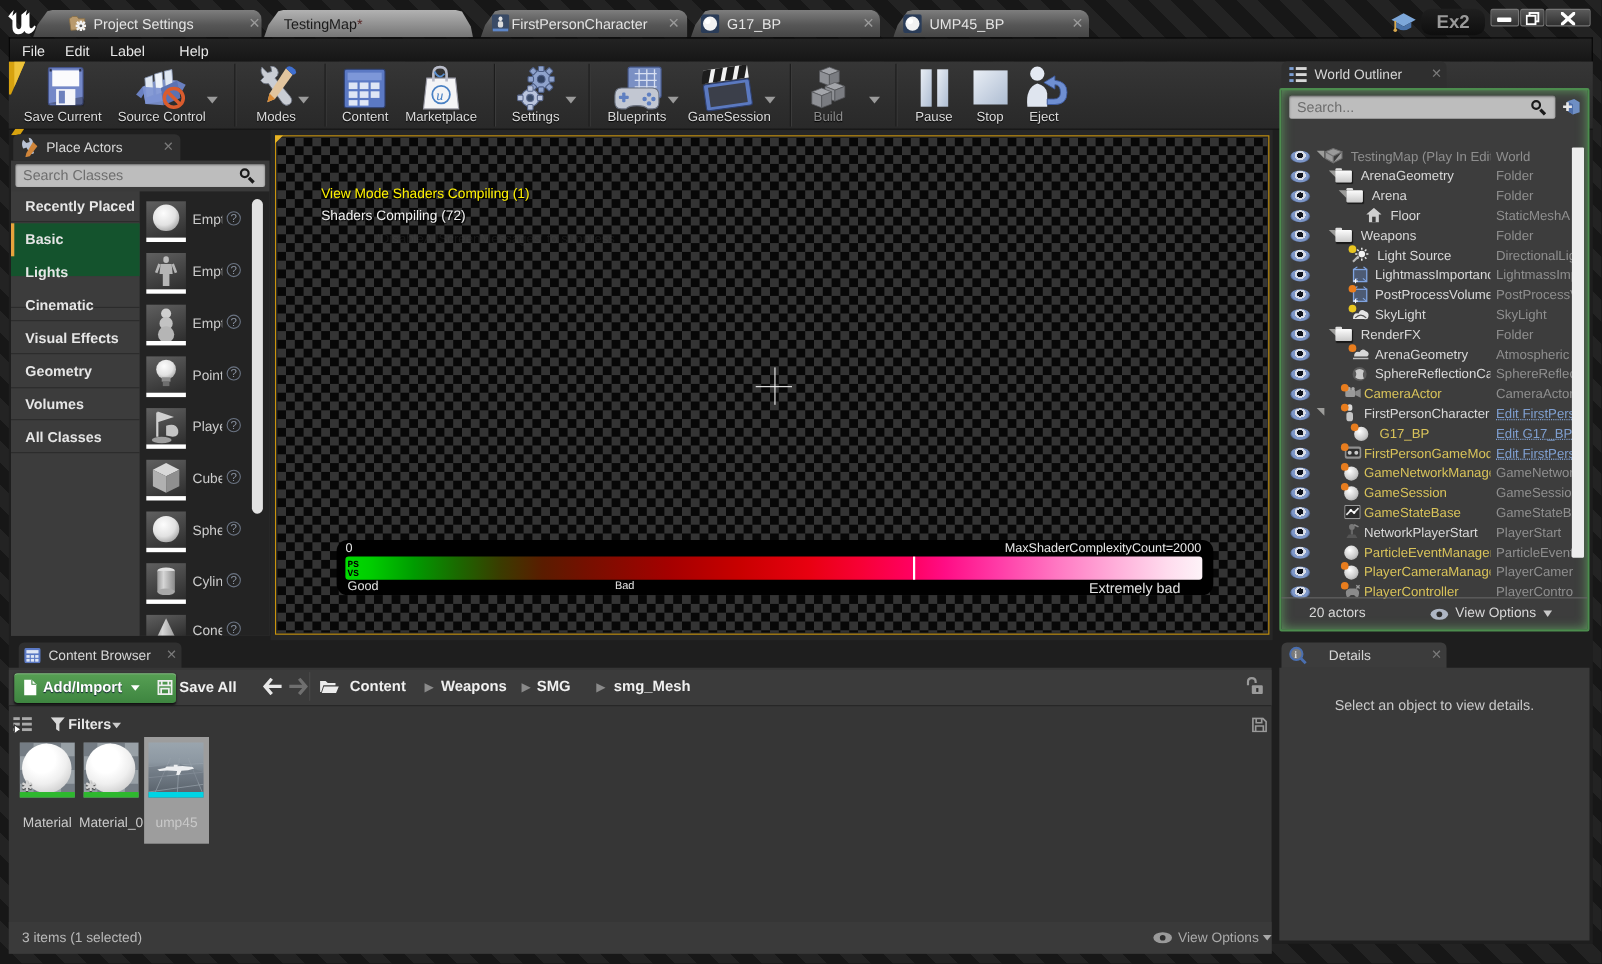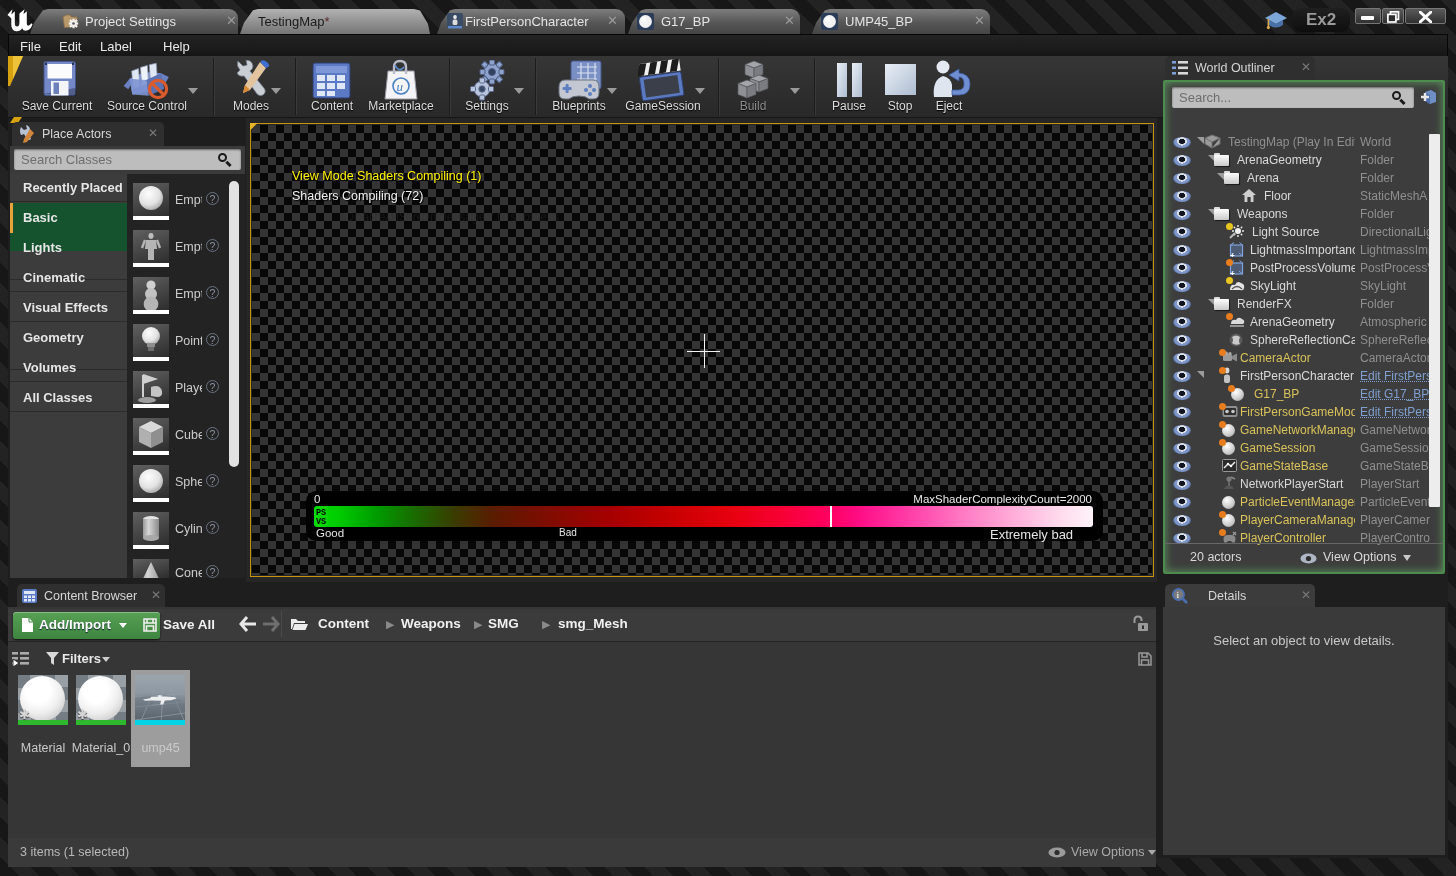--- a/index.html
+++ b/index.html
@@ -422,21 +422,21 @@
     </div>
  <div class="lcat" style="top:87px;height:47px">
       <span class="abs" style="left:13px;top:7px">Lights</span>
     </div>
  <div class="lcat" style="top:117px;height:29px">
       <span class="abs" style="left:13px;top:7px">Cinematic</span>
     </div>
  <div class="lcat" style="top:147px;height:29px">
       <span class="abs" style="left:13px;top:7px">Visual Effects</span>
     </div>
- <div class="lcat" style="top:177px;height:47px">
+ <div class="lcat" style="top:177px;height:30px">
       <span class="abs" style="left:13px;top:7px">Geometry</span>
     </div>
  <div class="lcat" style="top:207px;height:29px">
       <span class="abs" style="left:13px;top:7px">Volumes</span>
     </div>
  <div class="lcat" style="top:237px;height:29px">
       <span class="abs" style="left:13px;top:7px">All Classes</span>
     </div>
 
  <div class="abs" style="left:219px;top:35px;width:10px;height:286px;background:#e2e2e2;border-radius:5px"></div>

